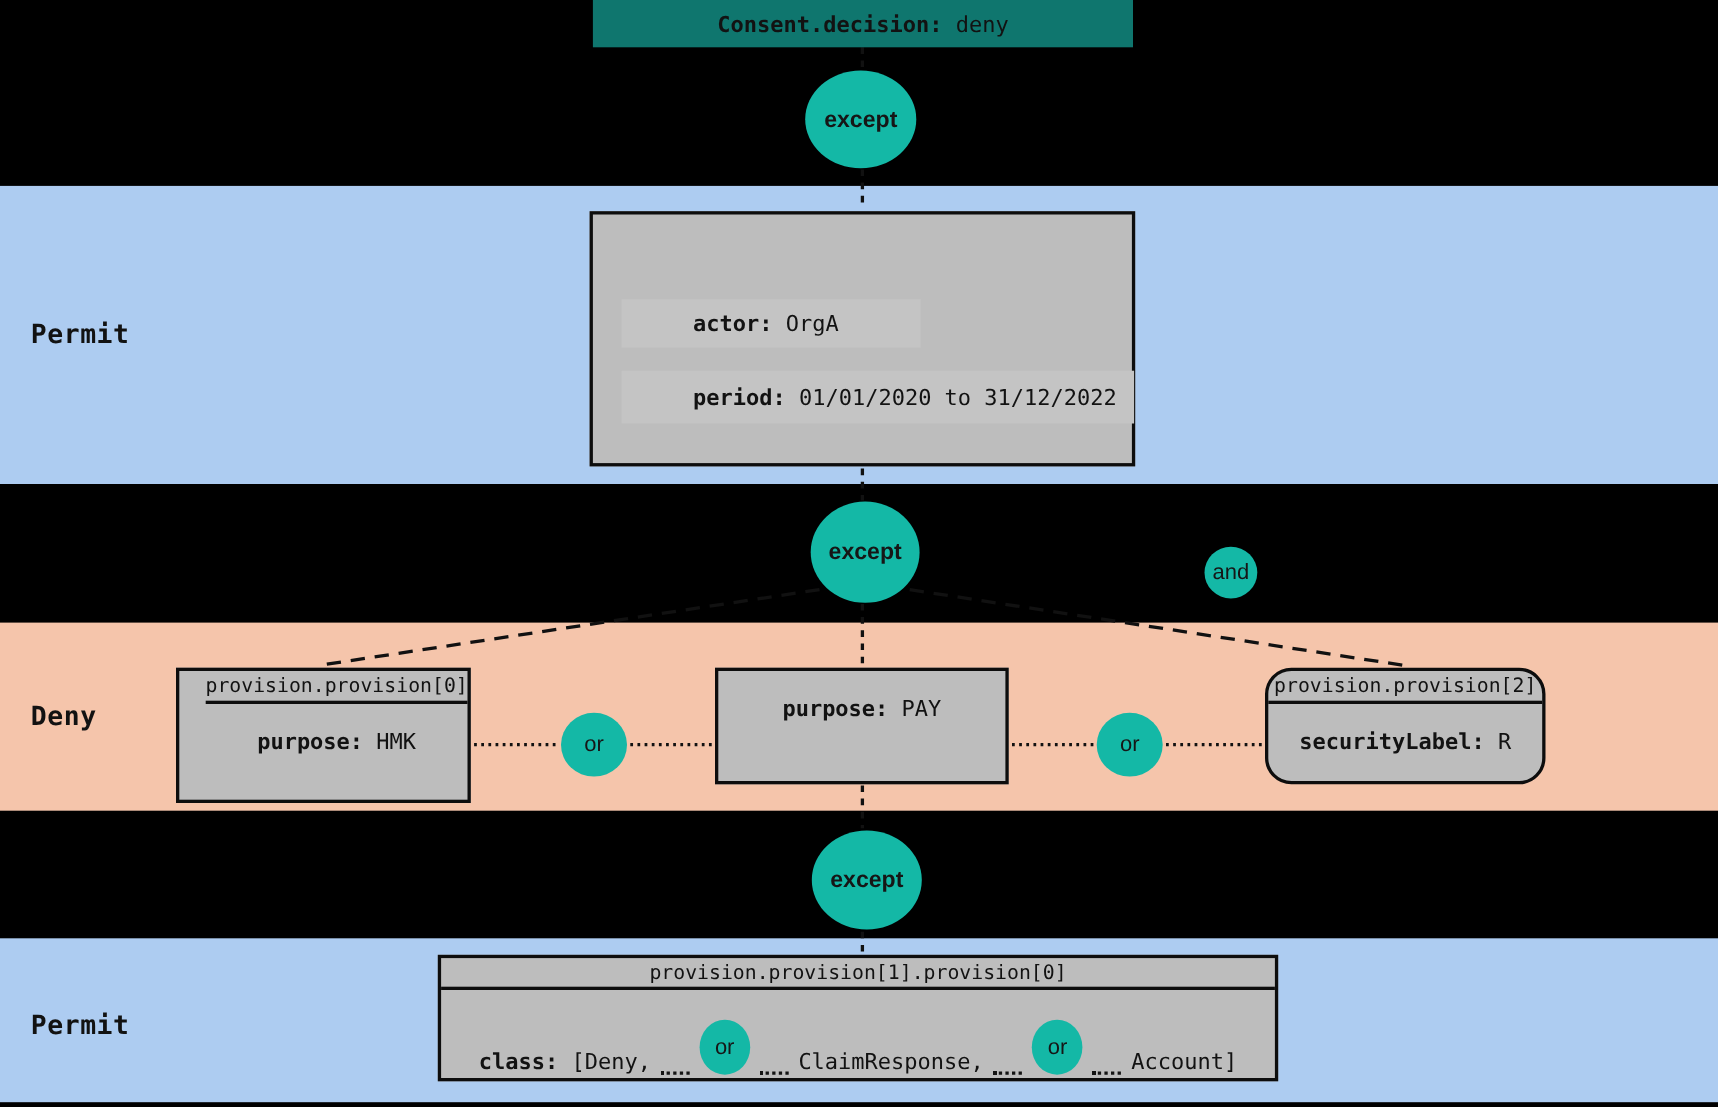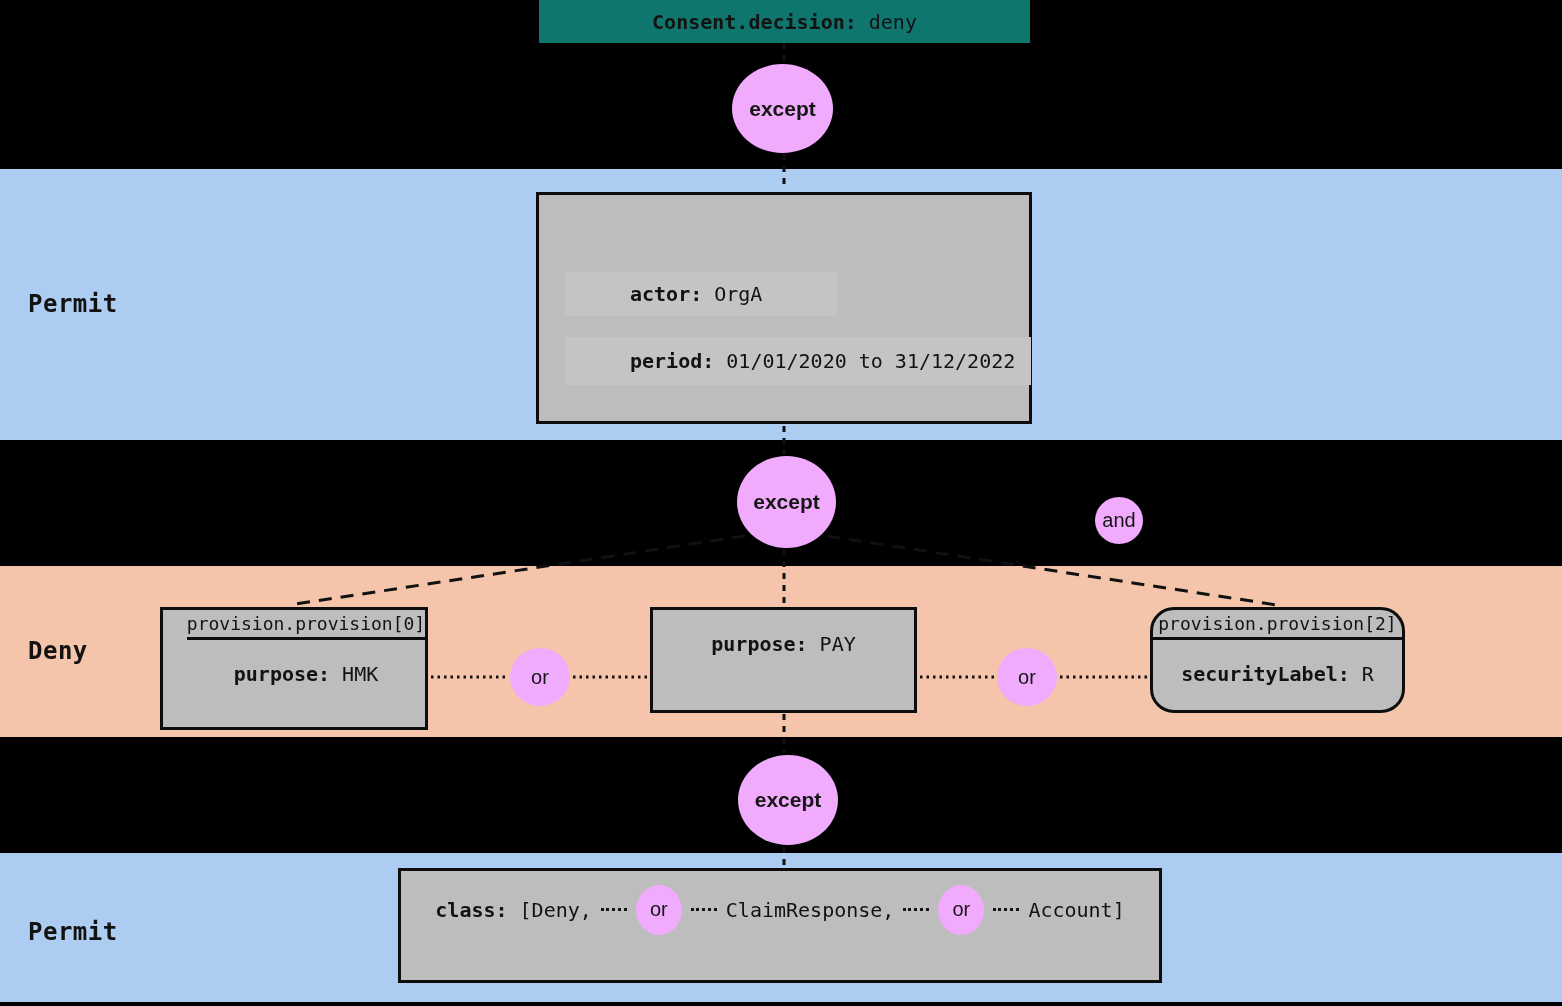--- a/index.html
+++ b/index.html
@@ -53,21 +53,21 @@
   .leaf-row{
     position:absolute;background:#c4c4c4;
     display:flex;align-items:center;
     font-size:20px;white-space:pre;
   }
   #actor-row{left:26px;top:77px;width:272px;height:44px;padding-left:65px;box-sizing:border-box;}
   #period-row{left:26px;top:142px;width:466px;height:48px;padding-left:65px;box-sizing:border-box;}
 
   
   .op{
-    position:absolute;background:#f0abfc;border-radius:50%;
+    position:absolute;background:#14b8a6;border-radius:50%;
     display:flex;align-items:center;justify-content:center;
     font-family:"Liberation Sans","DejaVu Sans",sans-serif;
     color:#161616;
   }
   .op-except{font-weight:bold;font-size:21px;}
   .op-join{font-size:20px;}
   #except-1{left:732px;top:64px;width:101px;height:89px;}
   #except-2{left:737px;top:456px;width:99px;height:92px;}
   #except-3{left:738px;top:755px;width:100px;height:90px;}
   #and-op{left:556px;top:302px;width:48px;height:47px;}
@@ -77,21 +77,21 @@
   
   #deny-box-0{left:160px;top:607px;width:268px;height:123px;padding-left:24px;}
   #deny-box-1{left:650px;top:607px;width:267px;height:106px;}
   #deny-box-2{left:1150px;top:607px;width:255px;height:106px;border-radius:24px;}
   .deny-node .node-header{height:30px;}
   .deny-node .node-body{height:67px;}
 
   
   #class-box{left:398px;top:868px;width:764px;height:115px;}
   #class-box .node-header{height:29px;}
-  #class-box .node-body{height:77px;font-size:20px;}
+  #class-box .node-body{height:77px;font-size:20px;align-items:flex-end;}
   .dotseg{
     width:26px;height:0;border-top:3px dotted #141414;
     margin:0 9px;
   }
   .or-inline{
     position:static;width:46px;height:50px;flex:0 0 auto;
   }
 
   
   #edges{position:absolute;left:0;top:0;pointer-events:none;}
@@ -161,20 +161,21 @@
     <div class="node-header">provision.provision[2]</div>
     <div class="node-body">
       <span class="k">securityLabel:</span><span>R</span>
     </div>
   </div>
 
   <div class="op op-join" id="or-1">or</div>
   <div class="op op-join" id="or-2">or</div>
 
   <div class="node" id="class-box">
+    <div class="node-header">provision.provision[1].provision[0]</div>
     <div class="node-body">
       <span class="k">class:</span><span>[Deny,</span>
       <span class="dotseg"></span>
       <span class="op op-join or-inline">or</span>
       <span class="dotseg"></span>
       <span>ClaimResponse,</span>
       <span class="dotseg"></span>
       <span class="op op-join or-inline">or</span>
       <span class="dotseg"></span>
       <span>Account]</span>

